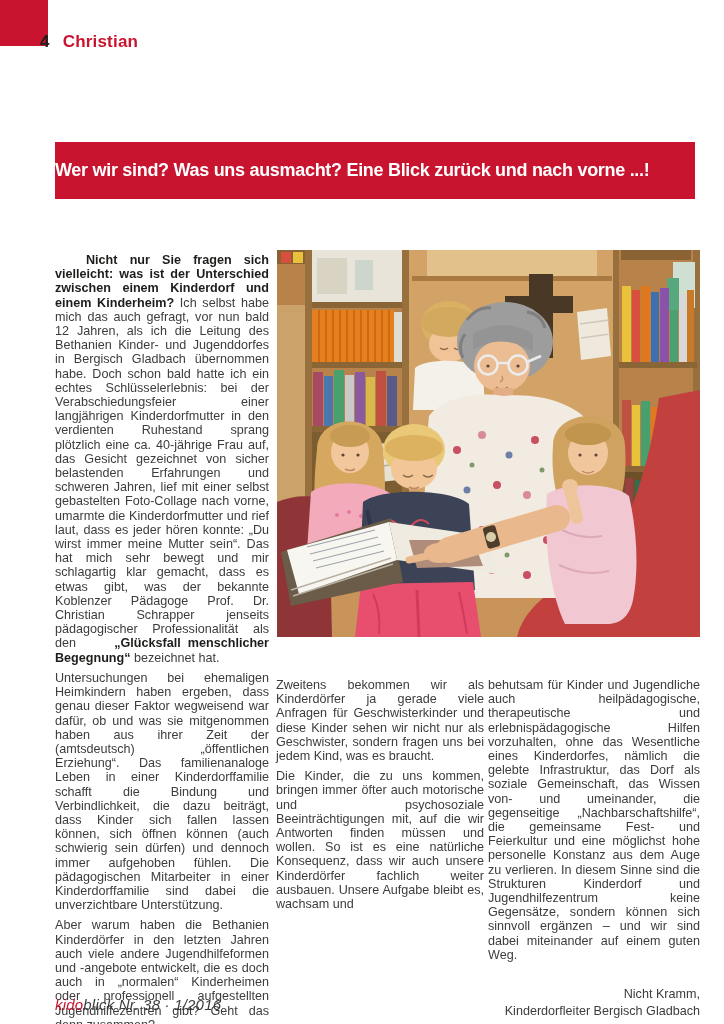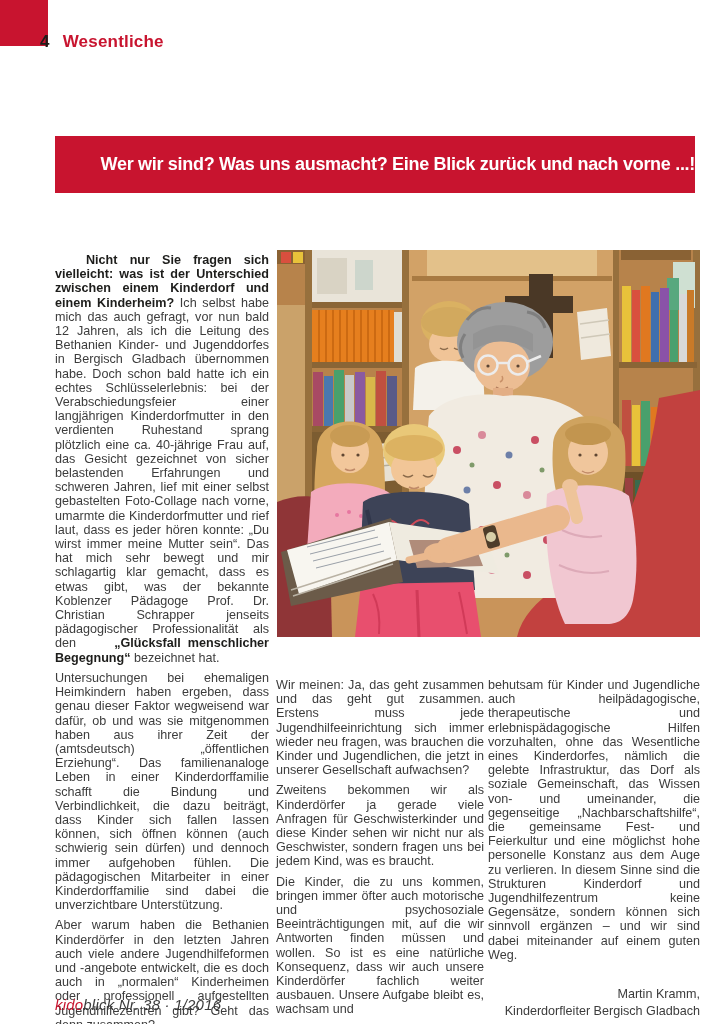--- a/index.html
+++ b/index.html
@@ -24,23 +24,23 @@
   .kicker .page-num{color:var(--dark);margin-right:13px;}
   .kicker .section{color:var(--red);}
   
   .title{
     position:absolute;left:55px;top:94px;width:648px;margin:0;
     font-size:35px;font-weight:bold;letter-spacing:-1px;
     color:var(--title-gray);white-space:nowrap;
   }
   
   .banner{
-    position:absolute;left:55px;top:136px;width:640px;height:57px;
+    position:absolute;left:55px;top:142px;width:640px;height:57px;
     background:var(--red);color:#ffffff;
-    display:flex;align-items:center;justify-content:flex-end;
+    display:flex;align-items:center;justify-content:flex-start;
     font-size:18px;font-weight:bold;letter-spacing:-.3px;
     white-space:nowrap;
   }
   
   .col{
     position:absolute;
     font-size:12.6px;line-height:14.2px;
     text-align:justify;
     color:var(--body);
     hyphens:auto;-webkit-hyphens:auto;
@@ -59,21 +59,21 @@
   .f-red{color:var(--red);}
   .f-dark{color:var(--body);}
 </style>
 </head>
 <body>
 
 <div class="page">
 
   <div class="corner-square"></div>
 
-  <div class="kicker"><span class="page-num">4</span><span class="section">Wesentliche</span></div>
+  <div class="kicker"><span class="page-num">4</span><span class="section">Christian</span></div>
 
 
   <div class="banner">
       <span>Wer wir sind? Was uns ausmacht? Eine Blick zurück und nach vorne ...!</span>
     </div>
 
   <div class="col col1">
     <p><span class="b">Nicht nur Sie fragen sich vielleicht: was ist der Unterschied zwischen einem Kinderdorf und einem Kinderheim?</span><span> Ich selbst habe mich das auch gefragt, vor nun bald 12 Jahren, als ich die Leitung des Bethanien Kinder- und Jugenddorfes in Bergisch Gladbach übernommen habe. Doch schon bald hatte ich ein echtes Schlüsselerlebnis: bei der Verabschiedungsfeier einer langjährigen Kinderdorfmutter in den verdienten Ruhestand sprang plötzlich eine ca. 40-jährige Frau auf, das Gesicht gezeichnet von sicher belastenden Erfahrungen und schweren Jahren, lief mit einer selbst gebastelten Foto-Collage nach vorne, umarmte die Kinderdorfmutter und rief laut, dass es jeder hören konnte: „Du wirst immer meine Mutter sein“. Das hat mich sehr bewegt und mir schlagartig klar gemacht, dass es etwas gibt, was der bekannte Koblenzer Pädagoge Prof. Dr. Christian Schrapper jenseits pädagogischer Professionalität als den </span><span class="b">„Glücksfall menschlicher Begegnung“</span><span> bezeichnet hat.</span></p>
     <p>Untersuchungen bei ehemaligen Heimkindern haben ergeben, dass genau dieser Faktor wegweisend war dafür, ob und was sie mitgenommen haben aus ihrer Zeit der (amtsdeutsch) „öffentlichen Erziehung“. Das familienanaloge Leben in einer Kinderdorffamilie schafft die Bindung und Verbindlichkeit, die dazu beiträgt, dass Kinder sich fallen lassen können, sich öffnen können (auch schwierig sein dürfen) und dennoch immer aufgehoben fühlen. Die pädagogischen Mitarbeiter in einer Kinderdorffamilie sind dabei die unverzichtbare Unterstützung.</p>
     <p>Aber warum haben die Bethanien Kinderdörfer in den letzten Jahren auch viele andere Jugendhilfeformen und -angebote entwickelt, die es doch auch in „normalen“ Kinderheimen oder professionell aufgestellten Jugendhilfezentren gibt? Geht das denn zusammen?</p>
@@ -279,29 +279,28 @@
         <line x1="280" y1="268" x2="172" y2="300" stroke="#eab88d" stroke-width="26" stroke-linecap="round"></line>
         <ellipse cx="162" cy="303" rx="15" ry="10" fill="#eab88d"></ellipse>
         <line x1="150" y1="306" x2="132" y2="310" stroke="#eab88d" stroke-width="7" stroke-linecap="round"></line>
         <rect x="208" y="276" width="13" height="22" rx="3" fill="#4e3d2a" transform="rotate(-15 214 287)"></rect>
         <circle cx="214" cy="287" r="5" fill="#d8cfa8"></circle>
       </g>
     </svg>
   </figure>
 
   <div class="col col2">
-    <p>Wir meinen: Ja, das geht zusammen und das geht gut zusammen. Erstens muss jede Jugendhilfeeinrichtung sich immer wieder neu fragen, was brauchen die Kinder und Jugendlichen, die jetzt in unserer Gesellschaft aufwachsen?</p>
     <p>Zweitens bekommen wir als Kinderdörfer ja gerade viele Anfragen für Geschwisterkinder und diese Kinder sehen wir nicht nur als Geschwister, sondern fragen uns bei jedem Kind, was es braucht.</p>
     <p>Die Kinder, die zu uns kommen, bringen immer öfter auch motorische und psychosoziale Beeinträchtigungen mit, auf die wir Antworten finden müssen und wollen. So ist es eine natürliche Konsequenz, dass wir auch unsere Kinderdörfer fachlich weiter ausbauen. Unsere Aufgabe bleibt es, wachsam und</p>
   </div>
 
   <div class="col col3">
     <p>behutsam für Kinder und Jugendliche auch heilpädagogische, therapeutische und erlebnispädagogische Hilfen vorzuhalten, ohne das Wesentliche eines Kinderdorfes, nämlich die gelebte Infrastruktur, das Dorf als soziale Gemeinschaft, das Wissen von- und umeinander, die gegenseitige „Nachbarschaftshilfe“, die gemeinsame Fest- und Feierkultur und eine möglichst hohe personelle Konstanz aus dem Auge zu verlieren. In diesem Sinne sind die Strukturen Kinderdorf und Jugendhilfezentrum keine Gegensätze, sondern können sich sinnvoll ergänzen – und wir sind dabei miteinander auf einem guten Weg.</p>
     <div class="author">
-      <div>Martin Kramm,</div>
+      <div>Nicht Kramm,</div>
       <div>Kinderdorfleiter Bergisch Gladbach</div>
     </div>
   </div>
 
   <div class="footer"><span class="f-red">kido</span><span class="f-dark">blick</span>
     <span class="f-dark">Nr. 38 · 1/2016</span>
   </div>
 
 </div>
 

